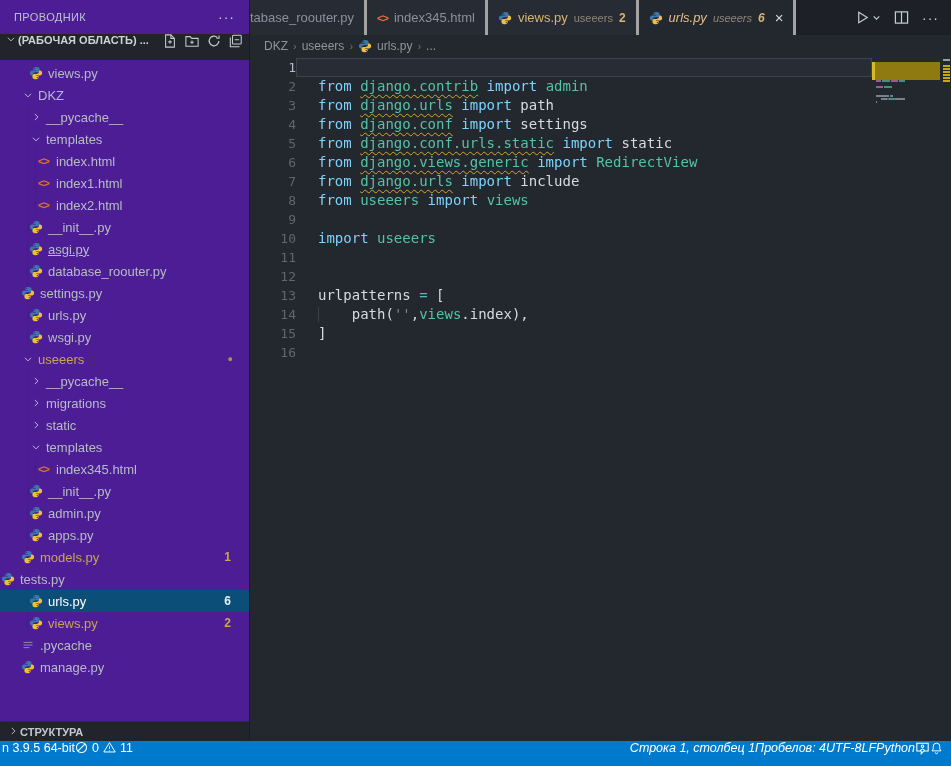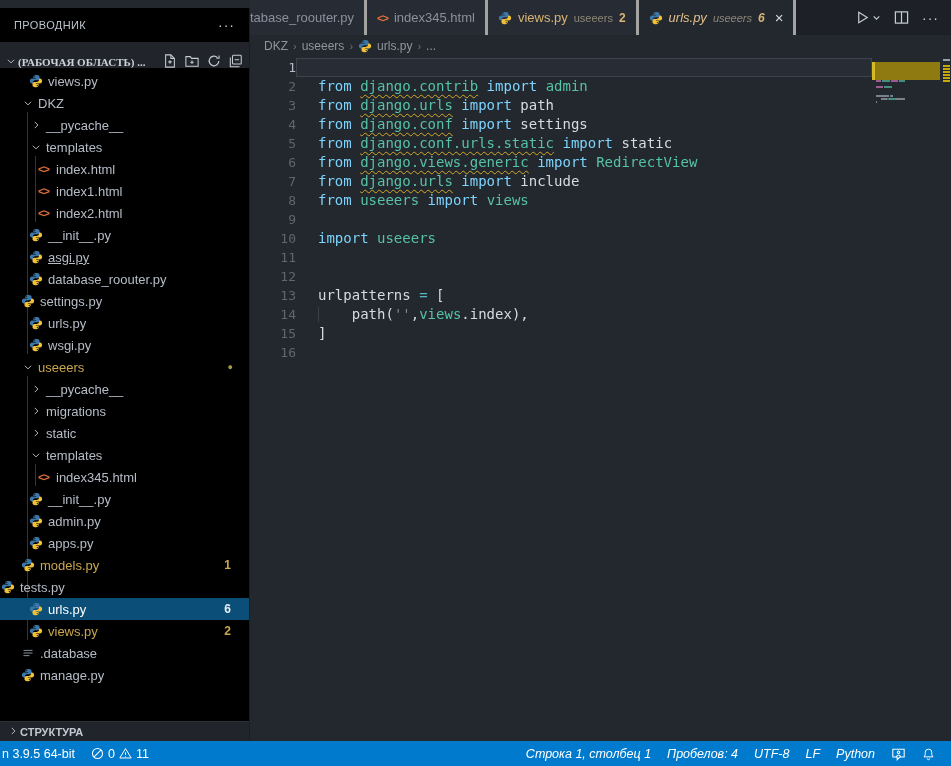--- a/index.html
+++ b/index.html
@@ -2,24 +2,24 @@
 <html><head>
 <meta charset="utf-8">
 <style>
   * { margin:0; padding:0; box-sizing:border-box; }
   html,body { width:951px; height:766px; overflow:hidden; background:#23272e;
     font-family:"Liberation Sans", sans-serif; }
   .app { width:951px; height:766px; display:flex; flex-direction:column; }
   .main { display:flex; height:741px; }
 
   
-  .sidebar { width:250px; background:#000000; position:relative; border-right:1px solid #1a1d23; color:#abb2bf; flex:none;margin-top:8px; }
+  .sidebar { width:250px; background:#4c1d95; position:relative; border-right:1px solid #1a1d23; color:#abb2bf; flex:none; }
   .sb-title { height:34px; display:flex; align-items:center; padding:0 14px; font-size:11px; letter-spacing:.4px; color:#bcc2cc; }
   .sb-title .more { margin-left:auto; color:#c5cad3; font-size:14px; letter-spacing:1px; cursor:pointer; }
-  .sb-section { height:26px; display:flex; align-items:flex-end; padding:0 6px 0 4px; font-size:11px; font-weight:bold; color:#cdd2da; background:#21252b;font-family:Liberation Serif, serif; }
+  .sb-section { height:26px; display:flex; align-items:flex-start; padding:0 6px 0 4px; font-size:11px; font-weight:bold; color:#cdd2da; background:#21252b; }
   .sb-section .chev { width:14px; text-align:center; }
   .sb-section .ws-label { white-space:nowrap; overflow:hidden; }
   .sb-actions { margin-left:auto; display:flex; gap:8px; align-items:center; }
   .sb-actions svg { display:block; }
   .tree { position:relative; padding-top:2px; }
   .row { height:22px; display:flex; align-items:center; font-size:13px; color:#b6bcc6; cursor:pointer; white-space:nowrap; position:relative; }
   .row .chev { width:12px; margin-right:4px; display:flex; justify-content:center; flex:none; }
   .row .fico { width:15px; margin-right:5px; display:flex; justify-content:center; align-items:center; flex:none; }
   .row.warn { color:#c9a64e; }
   .row.selected { background:#0b4f78; color:#ffffff; }
@@ -66,21 +66,21 @@
   .tok.u { text-decoration:underline wavy #d2ab25 1px; text-underline-offset:3px; }
   .lc.guided::before { content:""; position:absolute; left:22px; top:2px; bottom:2px; width:1px; background:#3a404a; }
 
   .minimap { width:68px; flex:none; position:relative; background:#23272e; cursor:pointer; }
   .mm-row { position:absolute; left:0; height:3px; }
   .ruler { width:11px; flex:none; position:relative; background:#23272e; }
   .mark { position:absolute; right:1px; width:7px; height:2px; }
 
   
   .statusbar { height:25px; background:#007acc; display:flex; align-items:center; color:#ffffff; font-size:12.5px; padding-right:8px; flex:none; }
-  .sb-item { display:flex; align-items:center; gap:4px; padding:0 8px; height:100%; cursor:pointer; white-space:nowrap; }
+  .sb-item { display:flex; align-items:flex-start; gap:4px; padding:0 0; height:100%; cursor:pointer; white-space:nowrap; }
   .sb-item.first { padding-left:2px; }
   .sb-left { display:flex; height:100%; }
   .sb-right { margin-left:auto; display:flex; height:100%; align-items:center;font-style:italic; }
   .sb-item svg { display:block; }
 </style>
 </head>
 <body>
 
 <div class="app">
   <div class="main">
@@ -346,21 +346,21 @@
             <span class="badge">2</span>
           </div>
           <div class="row" style="padding-left: 20px;">
             <span class="fico">
               <svg width="12" height="12" viewBox="0 0 16 16">
                 <g stroke="#8a919d" stroke-width="1.3">
                   <path d="M2 4.5h12M2 8h12M2 11.5h8"></path>
                 </g>
               </svg>
             </span>
-            <span class="lbl">.database</span>
+            <span class="lbl">.pycache</span>
           </div>
           <div class="row" style="padding-left: 20px;">
             <span class="fico">
               <svg width="14" height="14" viewBox="0 0 16 16">
                 <path fill="#3b77a8" d="M7.9 1C6.2 1 5 1.8 5 3.1v1.5h3.1v.6H3.4C2 5.2 1 6.3 1 8s1 2.8 2.4 2.8h1.2V9.3c0-1.3 1.1-2.3 2.4-2.3h3c1.1 0 2-.9 2-2V3.1C12 1.8 10.8 1 9.1 1h-1.2zM6.5 2.3a.65.65 0 110 1.3.65.65 0 010-1.3z"></path>
                 <path fill="#f0c137" d="M8.1 15c1.7 0 2.9-.8 2.9-2.1v-1.5H7.9v-.6h4.7c1.4 0 2.4-1.1 2.4-2.8s-1-2.8-2.4-2.8h-1.2v1.5c0 1.3-1.1 2.3-2.4 2.3h-3c-1.1 0-2 .9-2 2v1.9C4 14.2 5.2 15 6.9 15h1.2zm1.4-1.3a.65.65 0 110-1.3.65.65 0 010 1.3z"></path>
               </svg>
             </span>
             <span class="lbl">manage.py</span>
           </div>

